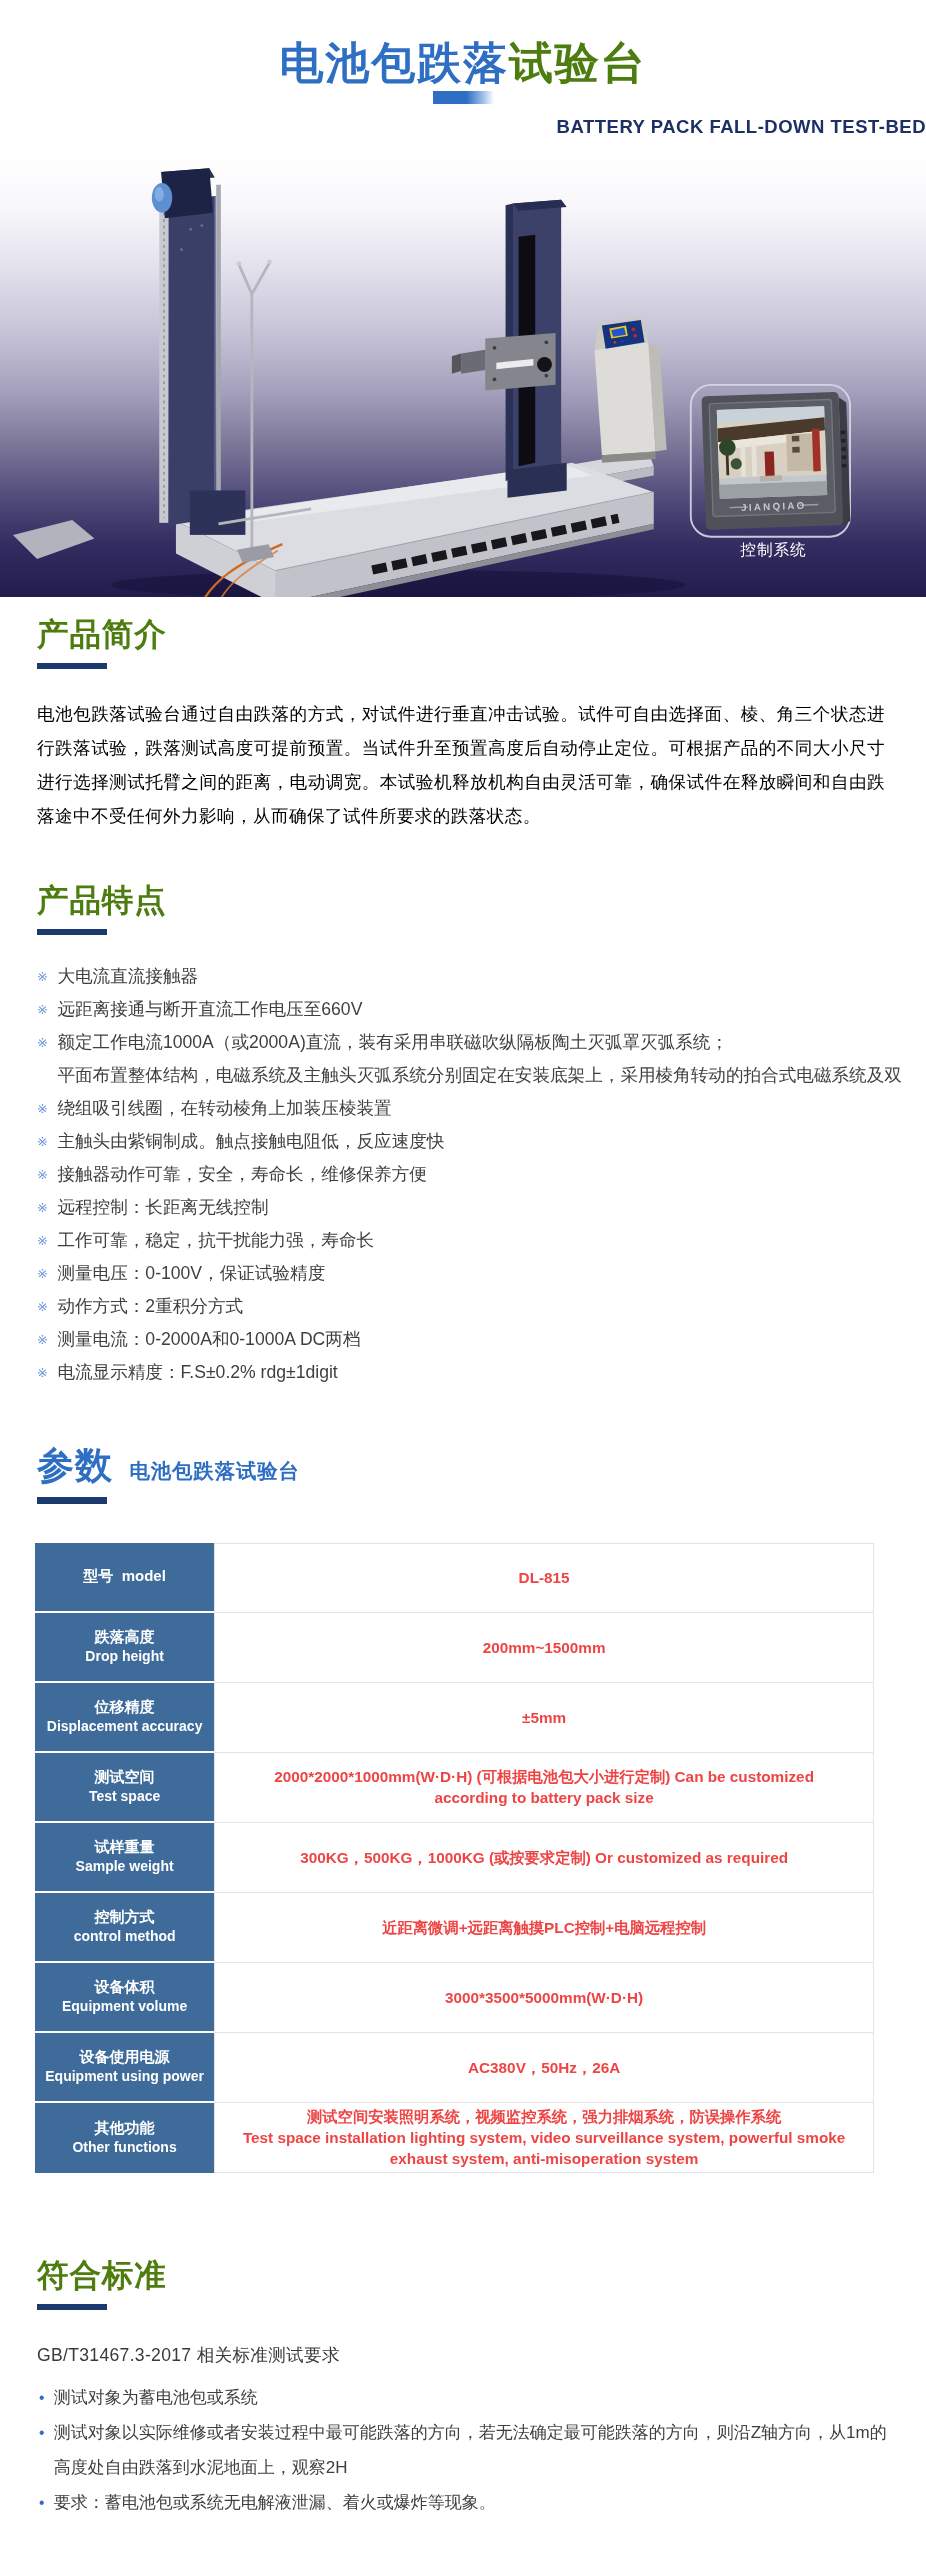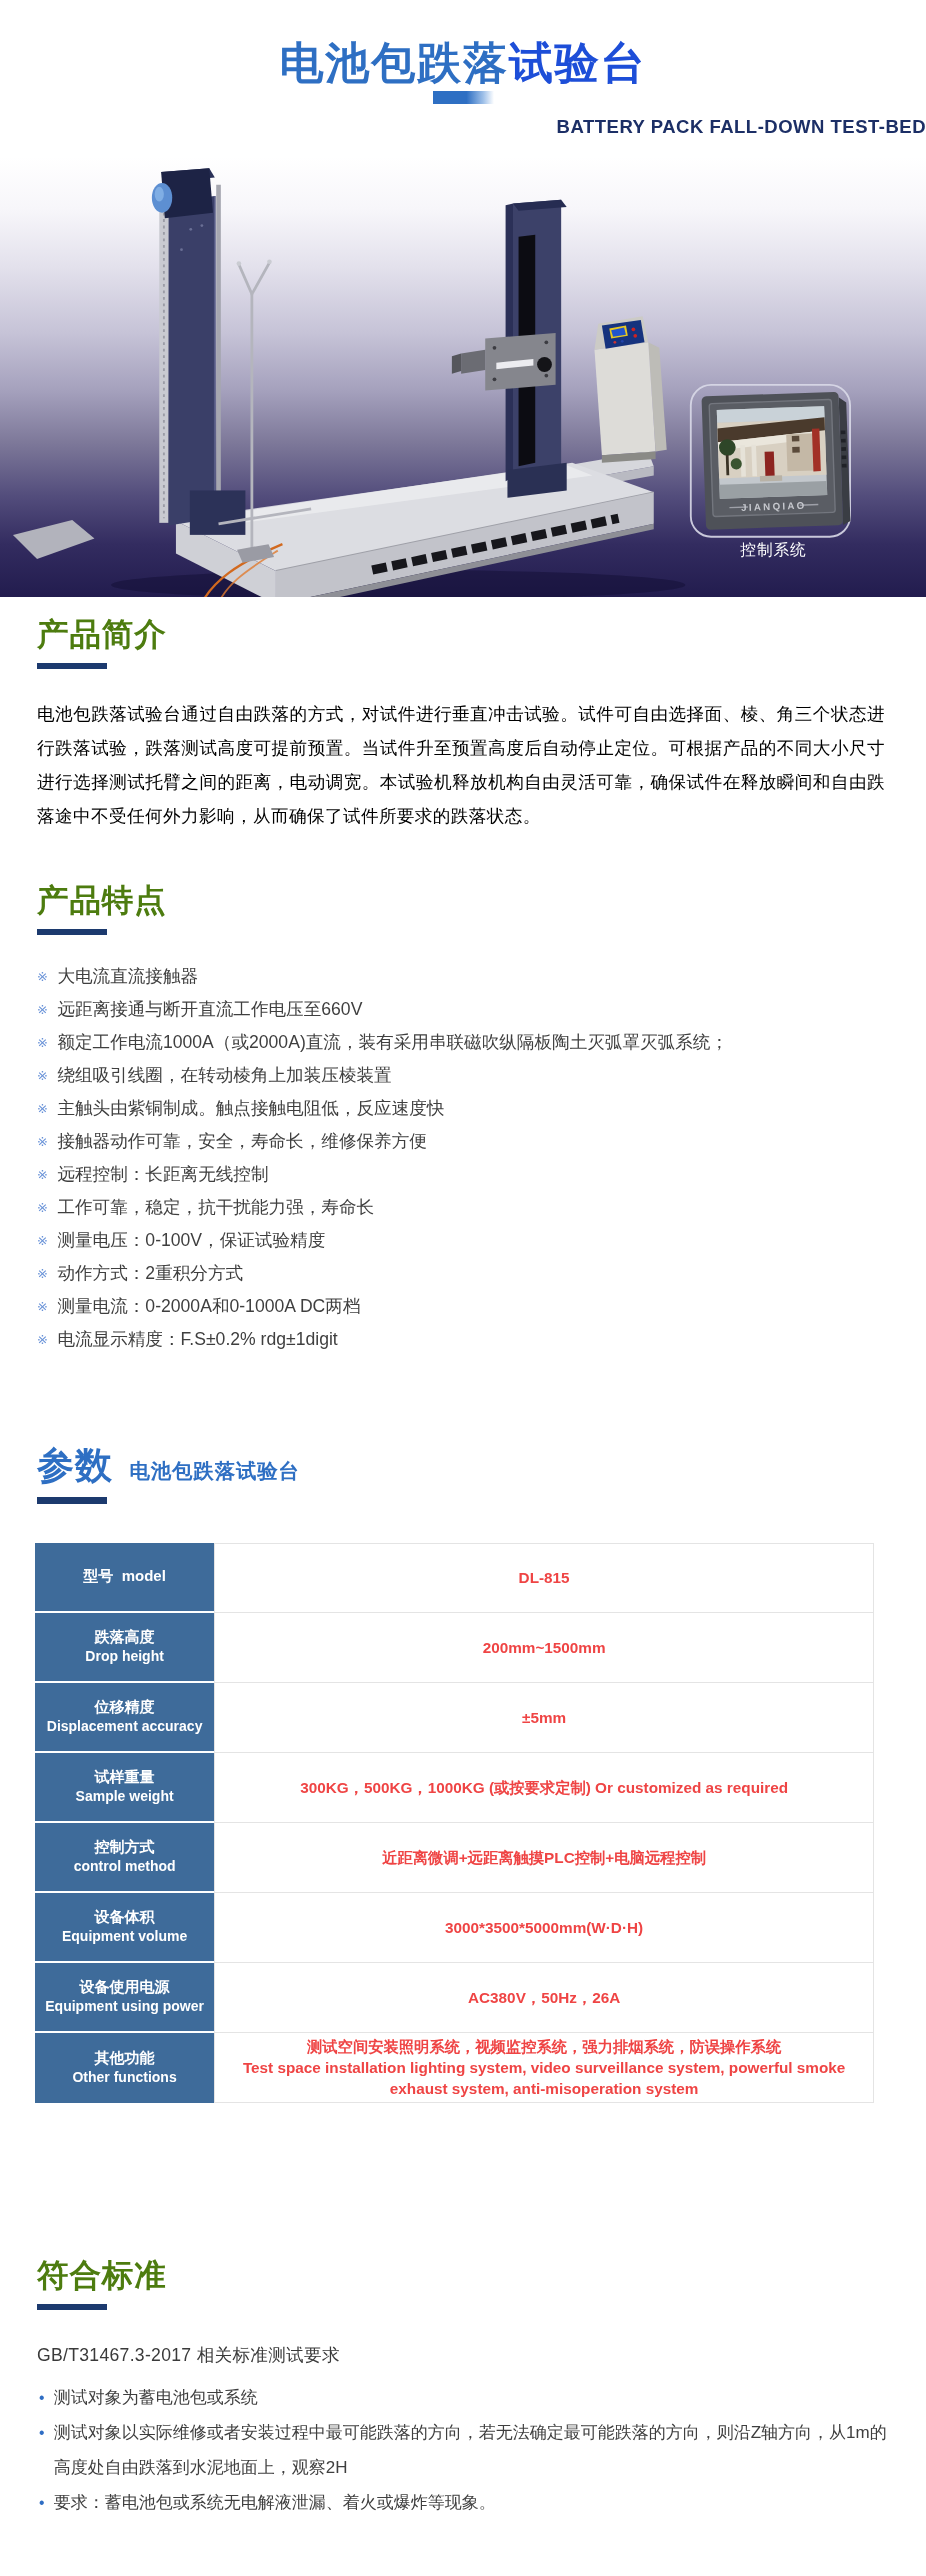--- a/index.html
+++ b/index.html
@@ -3,21 +3,21 @@
 <meta charset="utf-8">
 <style>
   html,body{margin:0;padding:0;background:#ffffff;}
   body{width:926px;font-family:"Liberation Sans","DejaVu Sans",sans-serif;}
   .page{position:relative;width:926px;height:2576px;background:#ffffff;overflow:hidden;}
 
   
   .header{position:absolute;top:0;left:0;width:926px;text-align:center;}
   .main-title{margin-top:41px;font-size:44px;font-weight:bold;letter-spacing:1.9px;line-height:1;}
   .main-title .t-blue{color:#2e6fc3;}
-  .main-title .t-dark{color:#1d4ed8;}
+  .main-title .t-dark{color:#4d7c0f;}
   .title-accent{width:61px;height:13px;margin:5.6px auto 0;
     background:linear-gradient(90deg,#2e6fc3 0%,#2e6fc3 55%,#9dbfe8 82%,#ffffff 100%);}
   .sub-title{margin-top:12px;font-size:18.5px;font-weight:bold;color:#1c2f66;letter-spacing:0.5px;text-align:right;}
 
   
   .hero{position:absolute;top:157px;left:0;width:926px;height:440px;
     background:linear-gradient(180deg,#ffffff 0%,#f7f6fa 12%,#e3e1ec 25%,#c6c3d7 40%,
       #a5a1bd 53%,#7d7899 65%,#534d7c 77%,#332c60 88%,#221c4e 100%);}
   .hero svg{position:absolute;top:0;left:0;}
   .hero-caption{position:absolute;top:383px;left:704px;width:139px;text-align:center;
@@ -191,20 +191,21 @@
     <div class="sec-intro-body">电池包跌落试验台通过自由跌落的方式，对试件进行垂直冲击试验。试件可自由选择面、棱、角三个状态进行跌落试验，跌落测试高度可提前预置。当试件升至预置高度后自动停止定位。可根据产品的不同大小尺寸进行选择测试托臂之间的距离，电动调宽。本试验机释放机构自由灵活可靠，确保试件在释放瞬间和自由跌落途中不受任何外力影响，从而确保了试件所要求的跌落状态。</div>
   </div>
 
   <div class="section" style="top:885px;">
     <div class="sec-heading">产品特点</div>
     <div class="sec-underline"></div>
     <ul class="features-list" id="features-list">
         <li class="feature-item"><span class="marker">※</span><span>大电流直流接触器</span></li>
         <li class="feature-item"><span class="marker">※</span><span>远距离接通与断开直流工作电压至660V</span></li>
         <li class="feature-item"><span class="marker">※</span><span>额定工作电流1000A（或2000A)直流，装有采用串联磁吹纵隔板陶土灭弧罩灭弧系统；</span></li>
+        <li class="feature-item"><span>平面布置整体结构，电磁系统及主触头灭弧系统分别固定在安装底架上，采用棱角转动的拍合式电磁系统及双</span></li>
         <li class="feature-item"><span class="marker">※</span><span>绕组吸引线圈，在转动棱角上加装压棱装置</span></li>
         <li class="feature-item"><span class="marker">※</span><span>主触头由紫铜制成。触点接触电阻低，反应速度快</span></li>
         <li class="feature-item"><span class="marker">※</span><span>接触器动作可靠，安全，寿命长，维修保养方便</span></li>
         <li class="feature-item"><span class="marker">※</span><span>远程控制：长距离无线控制</span></li>
         <li class="feature-item"><span class="marker">※</span><span>工作可靠，稳定，抗干扰能力强，寿命长</span></li>
         <li class="feature-item"><span class="marker">※</span><span>测量电压：0-100V，保证试验精度</span></li>
         <li class="feature-item"><span class="marker">※</span><span>动作方式：2重积分方式</span></li>
         <li class="feature-item"><span class="marker">※</span><span>测量电流：0-2000A和0-1000A DC两档</span></li>
         <li class="feature-item"><span class="marker">※</span><span>电流显示精度：F.S±0.2% rdg±1digit</span></li>
       </ul>
@@ -232,20 +233,27 @@
         </div>
         <div class="spec-row">
           <div class="spec-label">
             <div class="zh">位移精度</div>
             <div class="en">Displacement accuracy</div>
           </div>
           <div class="spec-value">±5mm</div>
         </div>
         <div class="spec-row">
           <div class="spec-label">
+            <div class="zh">测试空间</div>
+            <div class="en">Test space</div>
+          </div>
+          <div class="spec-value">2000*2000*1000mm(W·D·H) (可根据电池包大小进行定制) Can be customized according to battery pack size</div>
+        </div>
+        <div class="spec-row">
+          <div class="spec-label">
             <div class="zh">试样重量</div>
             <div class="en">Sample weight</div>
           </div>
           <div class="spec-value">300KG，500KG，1000KG (或按要求定制) Or customized as required</div>
         </div>
         <div class="spec-row">
           <div class="spec-label">
             <div class="zh">控制方式</div>
             <div class="en">control method</div>
           </div>

